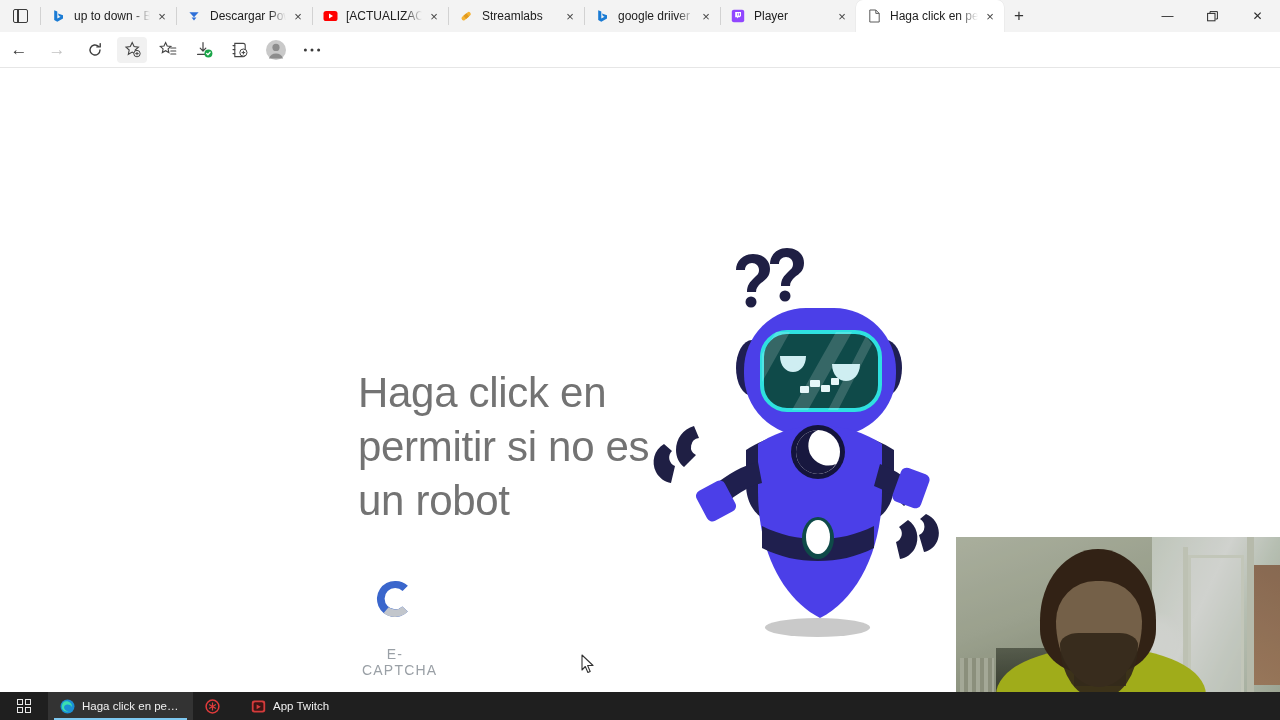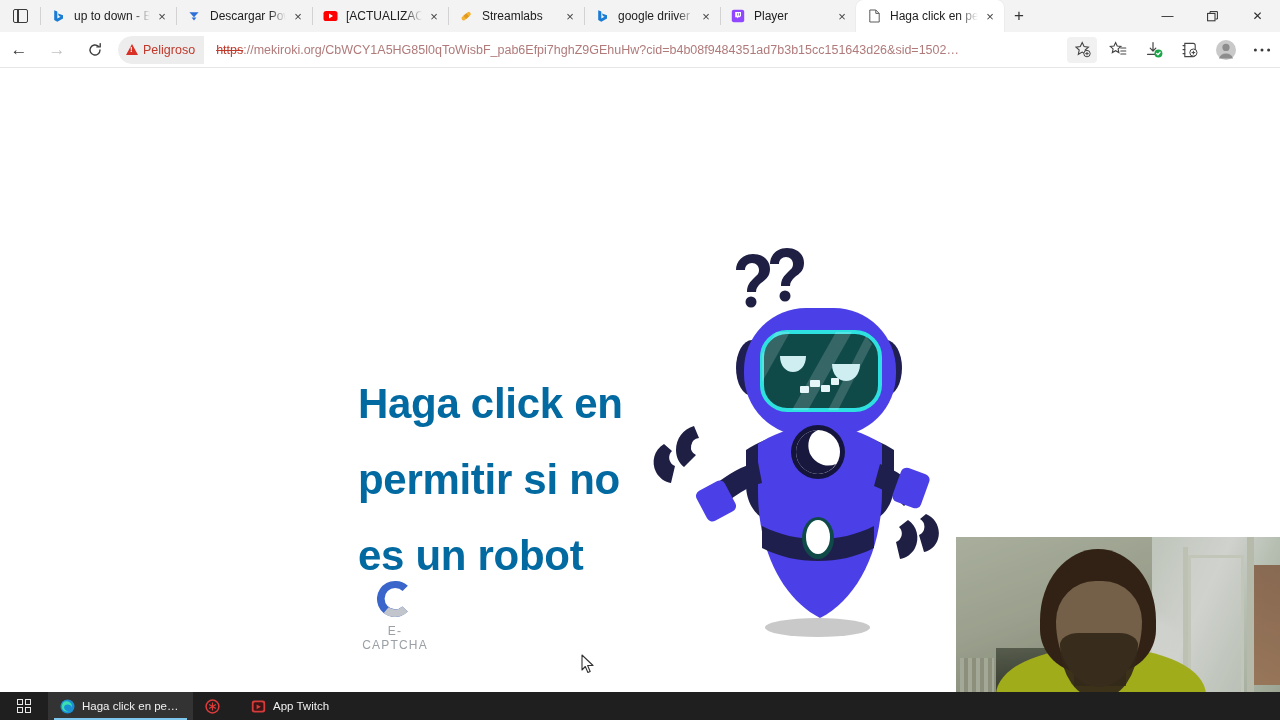--- a/index.html
+++ b/index.html
@@ -106,26 +106,26 @@
              flex:0 0 auto; color:#3b3b3b; }
   .star-box { width:30px; height:26px; border-radius:4px; background:#f1f1f1;
               display:flex; align-items:center; justify-content:center; }
 
   
   .page {
     position:absolute; left:0; top:68px; width:1280px; height:624px; background:#ffffff;
   }
   .headline {
     position:absolute; left:358px; top:298px; width:300px;
-    font-size:42px; line-height:76px; color:#0369a1; font-weight:700;
+    font-size:42px; line-height:54px; color:#737373; font-weight:400;
     letter-spacing:-0.3px;
   }
   .captcha-brand { position:absolute; left:362px; top:508px; width:66px; text-align:center; }
   .cap-logo { width:46px; height:46px; margin:0 auto; position:relative; }
-  .cap-label { margin-top:2px; font-size:12px; letter-spacing:1.2px; color:#9aa0a6; }
+  .cap-label { margin-top:24px; font-size:14px; letter-spacing:1.2px; color:#9aa0a6; }
 
   .robot { position:absolute; left:640px; top:170px; width:300px; height:410px; }
   .shadow {
     position:absolute; left:765px; top:550px; width:105px; height:19px;
     background:#c9c9c9; border-radius:50%;
   }
 
   .cursor { position:absolute; left:581px; top:586px; width:14px; height:20px; }
 
   
@@ -321,27 +321,20 @@
     <div class="navbar">
       <div class="navbtn">←</div>
       <div class="navbtn dim">→</div>
       <div class="navbtn">
         <svg width="16" height="16" viewBox="0 0 16 16">
             <path d="M13 8a5 5 0 1 1-1.6-3.7" fill="none" stroke="#3d3d3d" stroke-width="1.4" stroke-linecap="round"></path>
             <path d="M13.2 1.6v3.3h-3.3" fill="none" stroke="#3d3d3d" stroke-width="1.4" stroke-linecap="round" stroke-linejoin="round"></path>
           </svg>
       </div>
 
-      <div class="omnibox">
-        <div class="danger-pill">
-          <span class="warn-tri"></span>
-          <span class="danger-text">Peligroso</span>
-        </div>
-        <div class="urlwrap"><span class="url-scheme">https</span><span class="url-rest">://mekiroki.org/CbWCY1A5HG85l0qToWisbF_pab6Efpi7hghZ9GEhuHw?cid=b4b08f9484351ad7b3b15cc151643d26&amp;sid=1502…</span></div>
-      </div>
 
       <div class="tb-icon">
         <span class="star-box">
           <svg width="17" height="17" viewBox="0 0 17 17">
               <path d="M8.2 1.6l1.9 4 4.3.5-3.2 2.9.9 4.3-3.9-2.2-3.9 2.2.9-4.3L2 6.1l4.3-.5z" fill="none" stroke="#444" stroke-width="1.1"></path>
               <circle cx="13" cy="12.6" r="3.2" fill="#f1f1f1" stroke="#444" stroke-width="1"></circle>
               <path d="M13 10.9v3.4M11.3 12.6h3.4" stroke="#444" stroke-width="1"></path>
             </svg>
         </span>
       </div>

